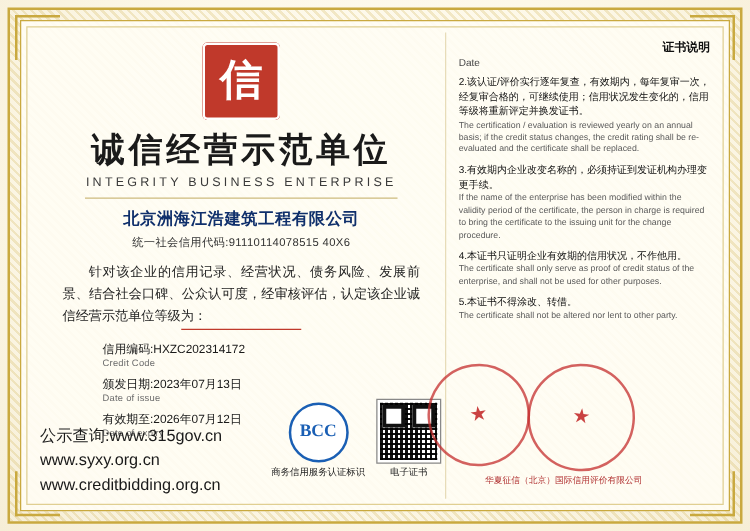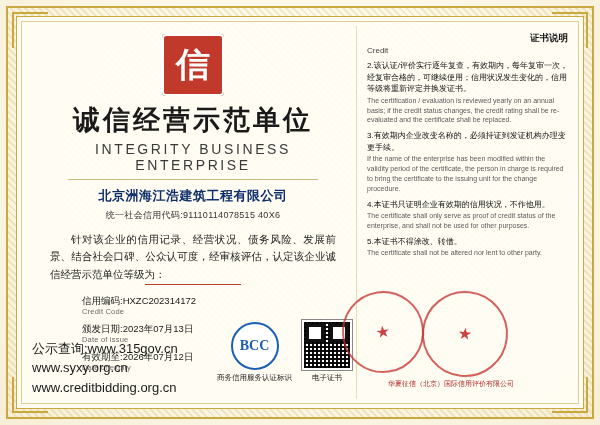--- a/index.html
+++ b/index.html
@@ -84,21 +84,21 @@
     text-align:center;
     font-family:"Liberation Serif", serif;
     font-weight:bold;
     font-size:27px;
     letter-spacing:3px;
     color:#1a1a1a;
     margin-top:6px;
   }
   .title-en{
     text-align:center;
-    font-size:14px;
+    font-size:10px;
     letter-spacing:2.6px;
     color:#3a3a3a;
     margin-top:3px;
   }
   .rule{
     width:250px;height:1px;background:#cdbb7e;margin:6px auto 0 auto;
   }
   .company{
     text-align:center;
     font-family:Liberation Sans, sans-serif;
@@ -291,21 +291,21 @@
         </div>
         <div>
           <div class="qr"></div>
           <div class="badge-cap">电子证书</div>
         </div>
       </div>
     </div>
 
     <div class="right">
       <div class="notes-title-cn">证书说明</div>
-      <div class="notes-title-en">Credit</div>
+      <div class="notes-title-en">Date</div>
 
       <div class="note">
         <div class="n-cn">2.该认证/评价实行逐年复查，有效期内，每年复审一次，经复审合格的，可继续使用；信用状况发生变化的，信用等级将重新评定并换发证书。</div>
         <div class="n-en">The certification / evaluation is reviewed yearly on an annual basis; if the credit status changes, the credit rating shall be re-evaluated and the certificate shall be replaced.</div>
       </div>
       <div class="note">
         <div class="n-cn">3.有效期内企业改变名称的，必须持证到发证机构办理变更手续。</div>
         <div class="n-en">If the name of the enterprise has been modified within the validity period of the certificate, the person in charge is required to bring the certificate to the issuing unit for the change procedure.</div>
       </div>
       <div class="note">

